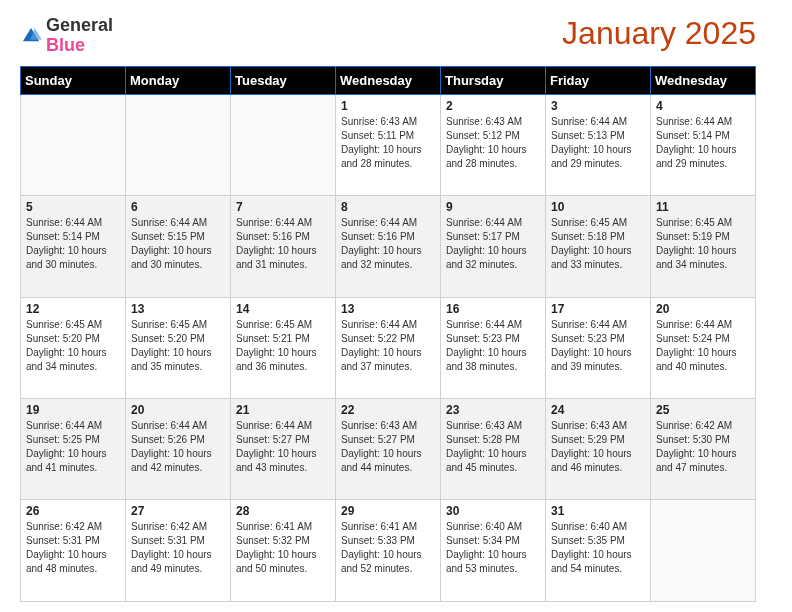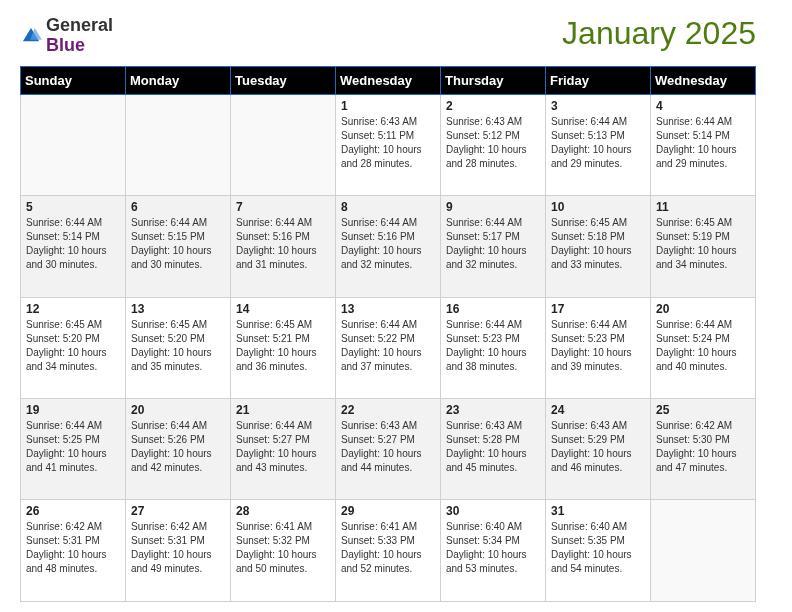--- a/index.html
+++ b/index.html
@@ -27,32 +27,32 @@
       display: flex;
       align-items: center;
       gap: 4px;
     }
     .logo-text {
       font-size: 18px;
       font-weight: bold;
       line-height: 1.1;
     }
     .logo-general { color: #333; }
-    .logo-blue { color: #701a75; }
+    .logo-blue { color: #ec4899; }
     .logo-icon {
       width: 22px;
       height: 22px;
     }
     .title-block {
       text-align: right;
     }
     .month-title {
       font-size: 32px;
       font-weight: 300;
-      color: #4d7c0f;
+      color: #c2410c;
       line-height: 1.1;
     }
     .subtitle {
       font-size: 14px;
       color: #555;
     }
     .calendar {
       flex: 1;
       border: 1px solid #ccc;
       border-collapse: collapse;

